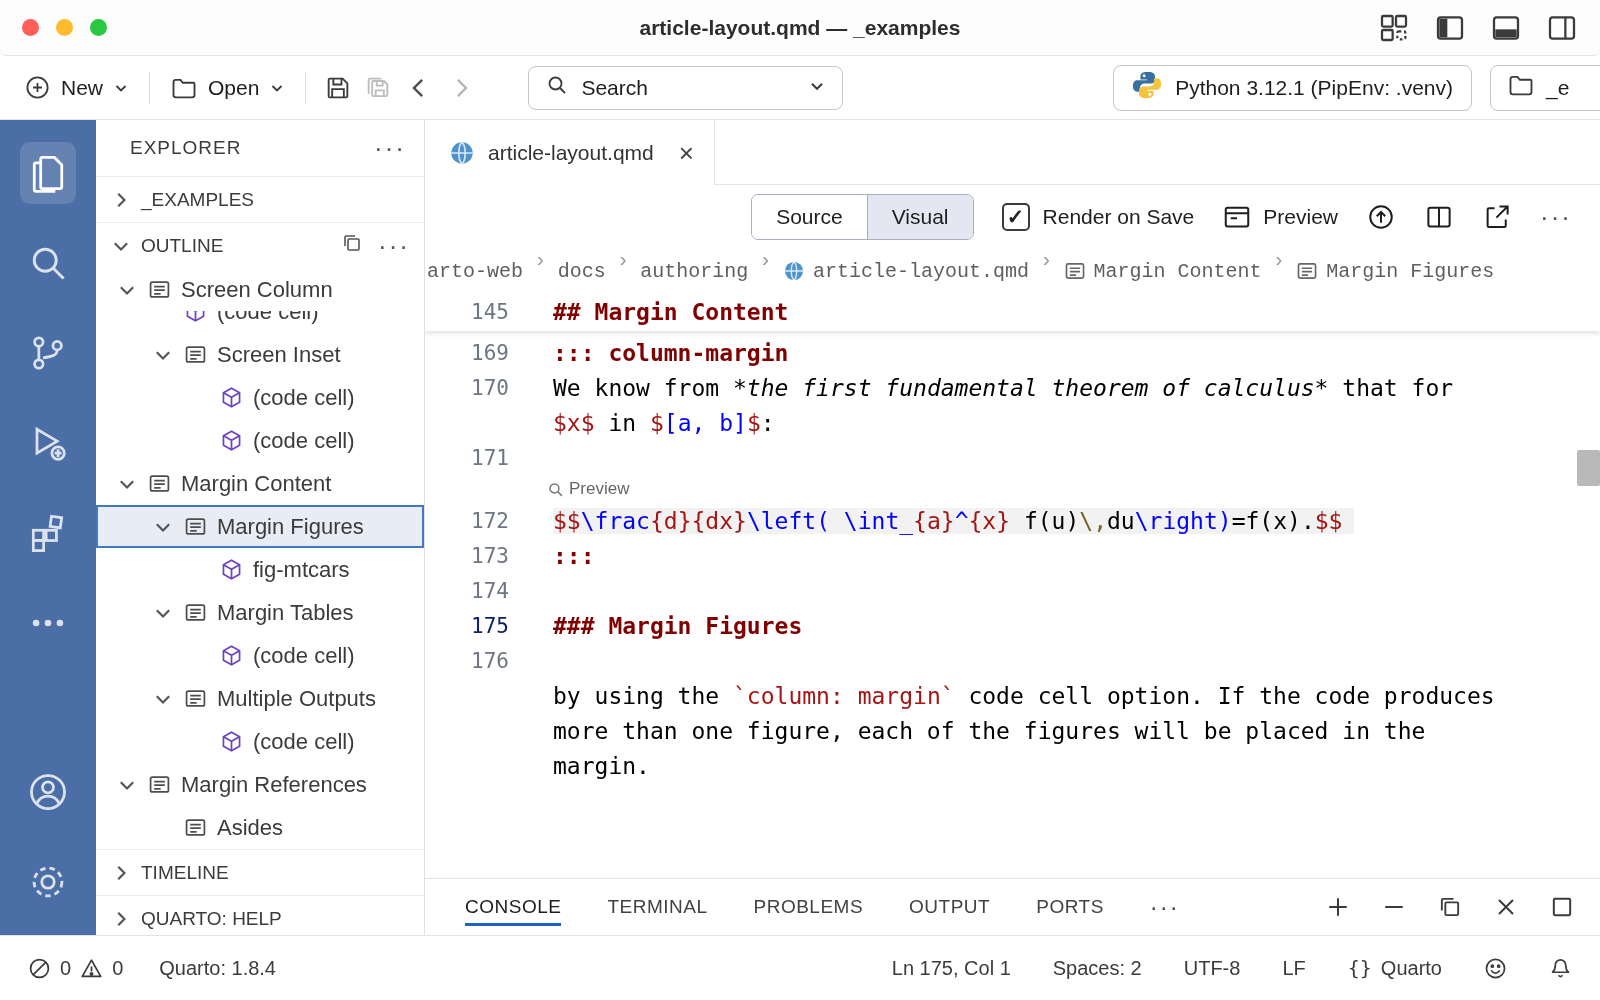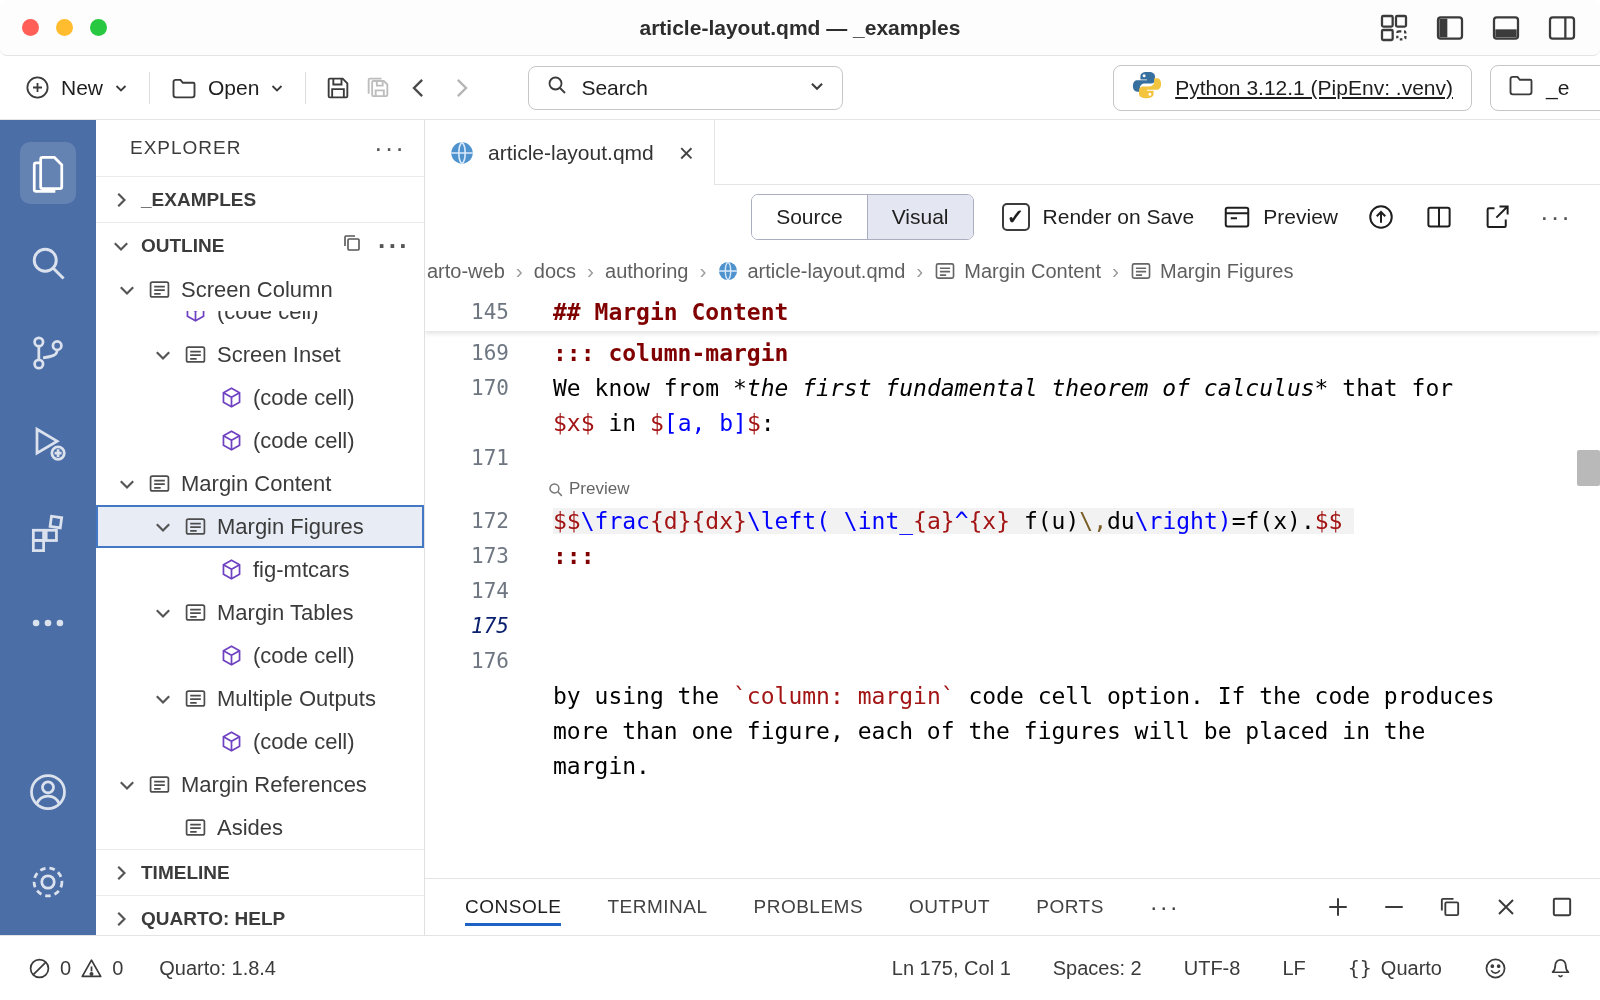--- a/index.html
+++ b/index.html
@@ -17,38 +17,38 @@
   .tb-layout-icons svg{width:32px;height:32px;display:block;}
 
   
   .toolbar{height:64px;flex:none;display:flex;align-items:center;padding:0 16px;background:#fff;border-bottom:1px solid #e4e4e4;}
   .tb-btn{display:flex;align-items:center;gap:10px;font-size:21px;color:#1e1e1e;padding:6px 8px;border-radius:6px;}
   .tb-btn svg{display:block;}
   .tb-sep{width:1px;height:32px;background:#ddd;margin:0 12px;flex:none;}
   .icon-only{padding:6px;display:flex;align-items:center;}
   .searchbox{width:315px;height:44px;border:1px solid #c6c6c6;border-radius:8px;display:flex;align-items:center;gap:12px;padding:0 16px;font-size:21px;color:#1e1e1e;margin-left:46px;background:#fff;}
   .searchbox .sb-chev{margin-left:auto;}
-  .interp{margin-left:auto;height:46px;border:1px solid #c6c6c6;border-radius:8px;display:flex;align-items:center;gap:13px;padding:0 18px;font-size:21px;color:#1e1e1e;background:#fff;white-space:nowrap;text-decoration:underline;}
+  .interp{margin-left:auto;height:46px;border:1px solid #c6c6c6;border-radius:8px;display:flex;align-items:center;gap:13px;padding:0 18px;font-size:21px;color:#1e1e1e;background:#fff;white-space:nowrap;}
   .wsbtn{height:46px;border:1px solid #c6c6c6;border-radius:8px;display:flex;align-items:center;gap:11px;padding:0 16px;font-size:21px;margin-left:18px;margin-right:-26px;flex:none;width:120px;overflow:hidden;background:#fff;}
 
   
   .main{flex:1;display:flex;min-height:0;}
   .activitybar{width:96px;flex:none;background:#4b6ea6;display:flex;flex-direction:column;align-items:center;padding:8px 0;}
   .ab-item{width:96px;height:90px;display:flex;align-items:center;justify-content:center;opacity:.8;position:relative;}
   .ab-item svg{width:44px;height:44px;display:block;}
   .ab-item.active{opacity:1;}
   .ab-item.active::before{content:'';position:absolute;inset:14px 20px;background:rgba(255,255,255,.14);border-radius:10px;}
   .ab-spacer{flex:1;}
 
   
   .sidebar{width:329px;flex:none;background:#fff;border-right:1px solid #e0e0e0;display:flex;flex-direction:column;overflow:hidden;}
   .sb-title{height:56px;flex:none;display:flex;align-items:center;padding:0 18px 0 34px;font-size:19px;letter-spacing:1px;color:#3b3b3b;}
   .sb-title .more{margin-left:auto;}
   .more{color:#555;font-size:26px;letter-spacing:2px;line-height:1;}
-  .sb-section{height:46px;flex:none;display:flex;align-items:center;gap:9px;padding:0 14px;font-weight:700;font-size:19px;color:#3b3b3b;border-top:1px solid #ececec;}
+  .sb-section{height:46px;flex:none;display:flex;align-items:center;gap:9px;padding:0 14px;font-weight:400;font-size:19px;color:#3b3b3b;border-top:1px solid #ececec;}
   .sb-section .hdr-icons{margin-left:auto;display:flex;align-items:center;gap:14px;}
   .chev{width:22px;height:22px;flex:none;color:#555;}
   .chev svg{width:22px;height:22px;display:block;}
   .outline-tree{flex:none;}
   .tree-row{height:43px;position:relative;}
   .tree-row.clipped{height:22px;overflow:hidden;}
   .tree-row.clipped .row-inner{margin-top:-21px;}
   .tree-row.selected{background:#e7ecf5;outline:2px solid #4478c4;outline-offset:-2px;}
   .row-inner{display:flex;align-items:center;gap:10px;height:43px;}
   .chev-spacer{width:22px;flex:none;display:inline-block;}
@@ -67,31 +67,31 @@
   .ed-toolbar{height:64px;flex:none;display:flex;align-items:center;justify-content:flex-end;gap:28px;padding:0 28px;}
   .segmented{display:flex;height:46px;border:1px solid #a9adbd;border-radius:7px;overflow:hidden;}
   .seg{display:flex;align-items:center;padding:0 24px;font-size:21px;color:#1e1e1e;}
   .seg.on{background:#fff;}
   .seg.off{background:#e4e7f1;border-left:1px solid #a9adbd;}
   .rcheck{display:flex;align-items:center;gap:13px;font-size:21px;color:#1e1e1e;}
   .checkbox{width:28px;height:28px;border:2px solid #3b3b3b;border-radius:5px;display:flex;align-items:center;justify-content:center;font-size:21px;font-weight:700;color:#1e1e1e;background:#fff;}
   .ed-btn{display:flex;align-items:center;gap:11px;font-size:21px;color:#1e1e1e;}
   .ed-ic svg{width:30px;height:30px;display:block;}
 
-  .breadcrumbs{height:44px;flex:none;display:flex;align-items:center;gap:11px;padding:0 10px 0 2px;font-size:20px;color:#5f5f5f;overflow:hidden;white-space:nowrap;}
+  .breadcrumbs{height:44px;flex:none;display:flex;gap:11px;padding:0 10px 0 2px;font-size:20px;color:#5f5f5f;overflow:hidden;white-space:nowrap;font-family:Liberation Mono, monospace;}
   .bc-item{display:flex;align-items:center;gap:8px;}
   .bc-item svg{width:22px;height:22px;display:block;}
   .bc-sep{color:#9b9b9b;font-size:21px;}
 
   .code{flex:1;position:relative;overflow:hidden;font-family:"DejaVu Sans Mono","Liberation Mono",monospace;font-size:23px;}
   .code-line{display:flex;align-items:center;height:35px;}
   .code-line.sticky{height:38px;box-shadow:0 3px 4px rgba(0,0,0,.10);margin-bottom:4px;background:#fff;position:relative;z-index:2;}
   .code-line.widget{height:28px;}
   .gutter{width:84px;flex:none;text-align:right;color:#6e7681;font-size:21px;}
-  .code-line.active .gutter{color:#0b216f;font-style:italic;}
+  .code-line.active .gutter{color:#0b216f;}
   .content{margin-left:44px;white-space:pre;color:#000;}
   .content.hl{background:#f2f2f2;padding-right:12px;}
   .widget .content{margin-left:38px;font-family:"Liberation Sans",sans-serif;font-size:17px;color:#666;display:flex;align-items:center;gap:5px;}
   .widget .content svg{width:17px;height:17px;display:block;}
   .tok-h{color:#800000;font-weight:700;}
   .tok-dir{color:#800000;font-weight:700;}
   .tok-t{color:#000;}
   .tok-i{color:#000;font-style:italic;}
   .tok-m{color:#a31515;}
   .tok-c{color:#0000ff;}
@@ -703,20 +703,21 @@
             <div class="code-line">
               <span class="gutter">173</span>
               <span class="content"><span class="tok-dir">:::</span></span>
             </div>
             <div class="code-line">
               <span class="gutter">174</span>
               <span class="content"></span>
             </div>
             <div class="code-line active">
               <span class="gutter">175</span>
+              <span class="content"><span class="tok-h">### Margin Figures</span></span>
             </div>
             <div class="code-line">
               <span class="gutter">176</span>
               <span class="content"></span>
             </div>
             <div class="code-line">
               <span class="gutter"></span>
               <span class="content"><span class="tok-t">by using the </span><span class="tok-ic">`column: margin`</span><span class="tok-t"> code cell option. If the code produces</span></span>
             </div>
             <div class="code-line">

